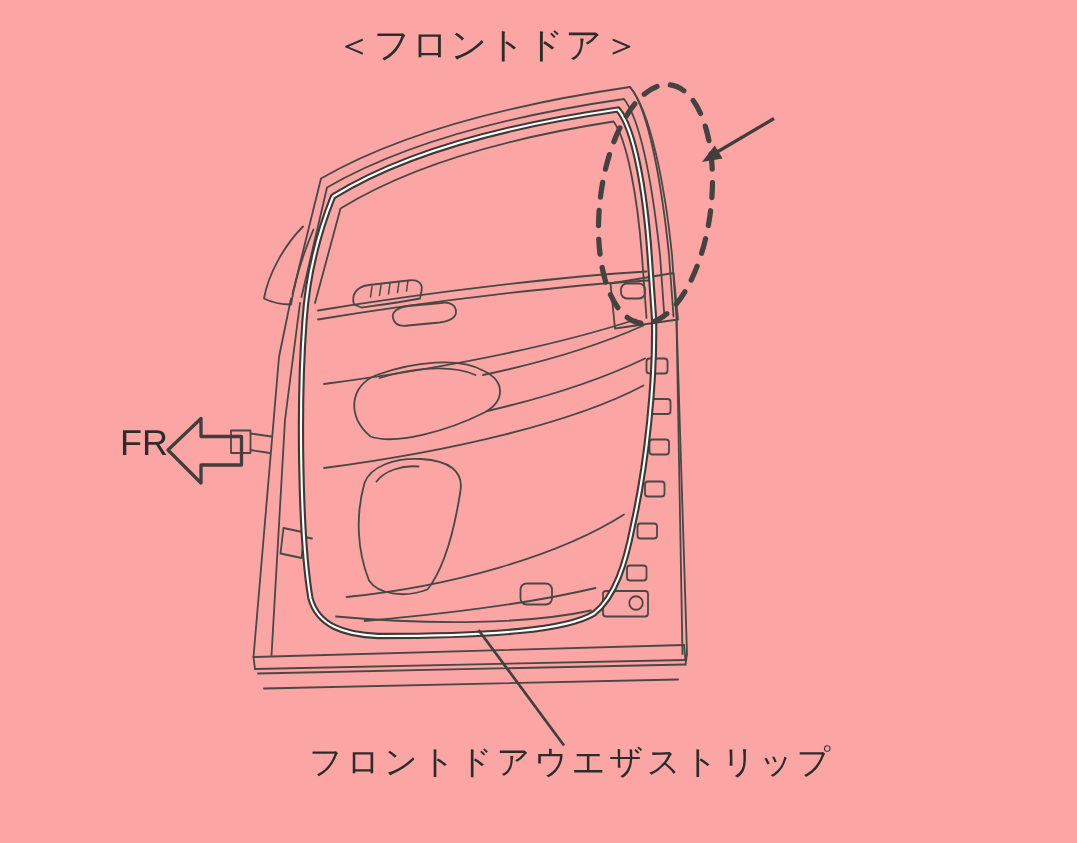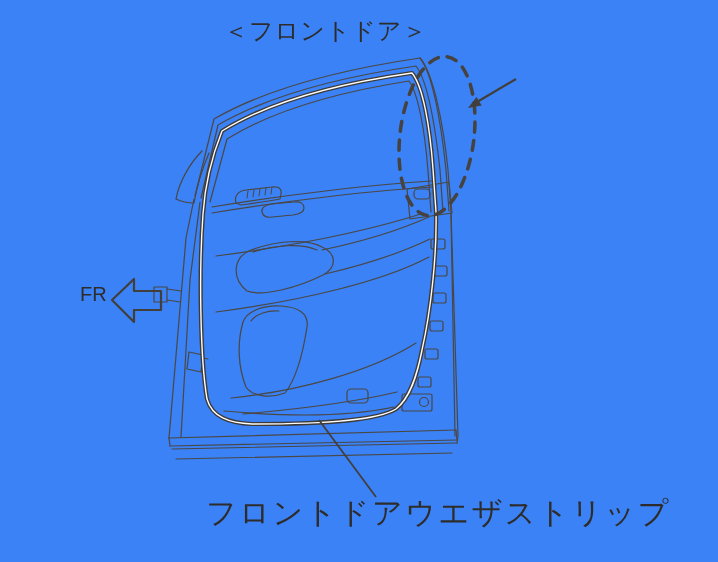--- a/index.html
+++ b/index.html
@@ -1,19 +1,19 @@
 <!DOCTYPE html>
 <html><head>
 <meta charset="utf-8">
 <style>
   html,body{margin:0;padding:0;background:#e8e8e6;}
   #canvas{
     position:relative;
     width:718px;height:562px;
-    background:#3b82f6;
+    background:#fca5a5;
     overflow:hidden;
     font-family:"Liberation Sans","DejaVu Sans",sans-serif;
   }
   .label{
     position:absolute;
     color:#2e2c2a;
     white-space:nowrap;
     line-height:1.1;
   }
   #title-label{
@@ -22,26 +22,26 @@
     letter-spacing:1px;
     font-weight:500;
   }
   #defect-label{
     left:510px;top:61px;
     font-size:22px;
     letter-spacing:9px;
   }
   #fr-label{
     left:80px;top:283px;
-    font-size:20px;
+    font-size:24px;
     letter-spacing:0px;
   }
   #weatherstrip-label{
     left:206px;top:496px;
-    font-size:30px;
+    font-size:22px;
     letter-spacing:2.5px;
   }
   svg{position:absolute;left:0;top:0;}
 </style>
 </head>
 <body>
 
 <div id="canvas">
 
   <svg width="718" height="562" viewBox="0 0 718 562">

